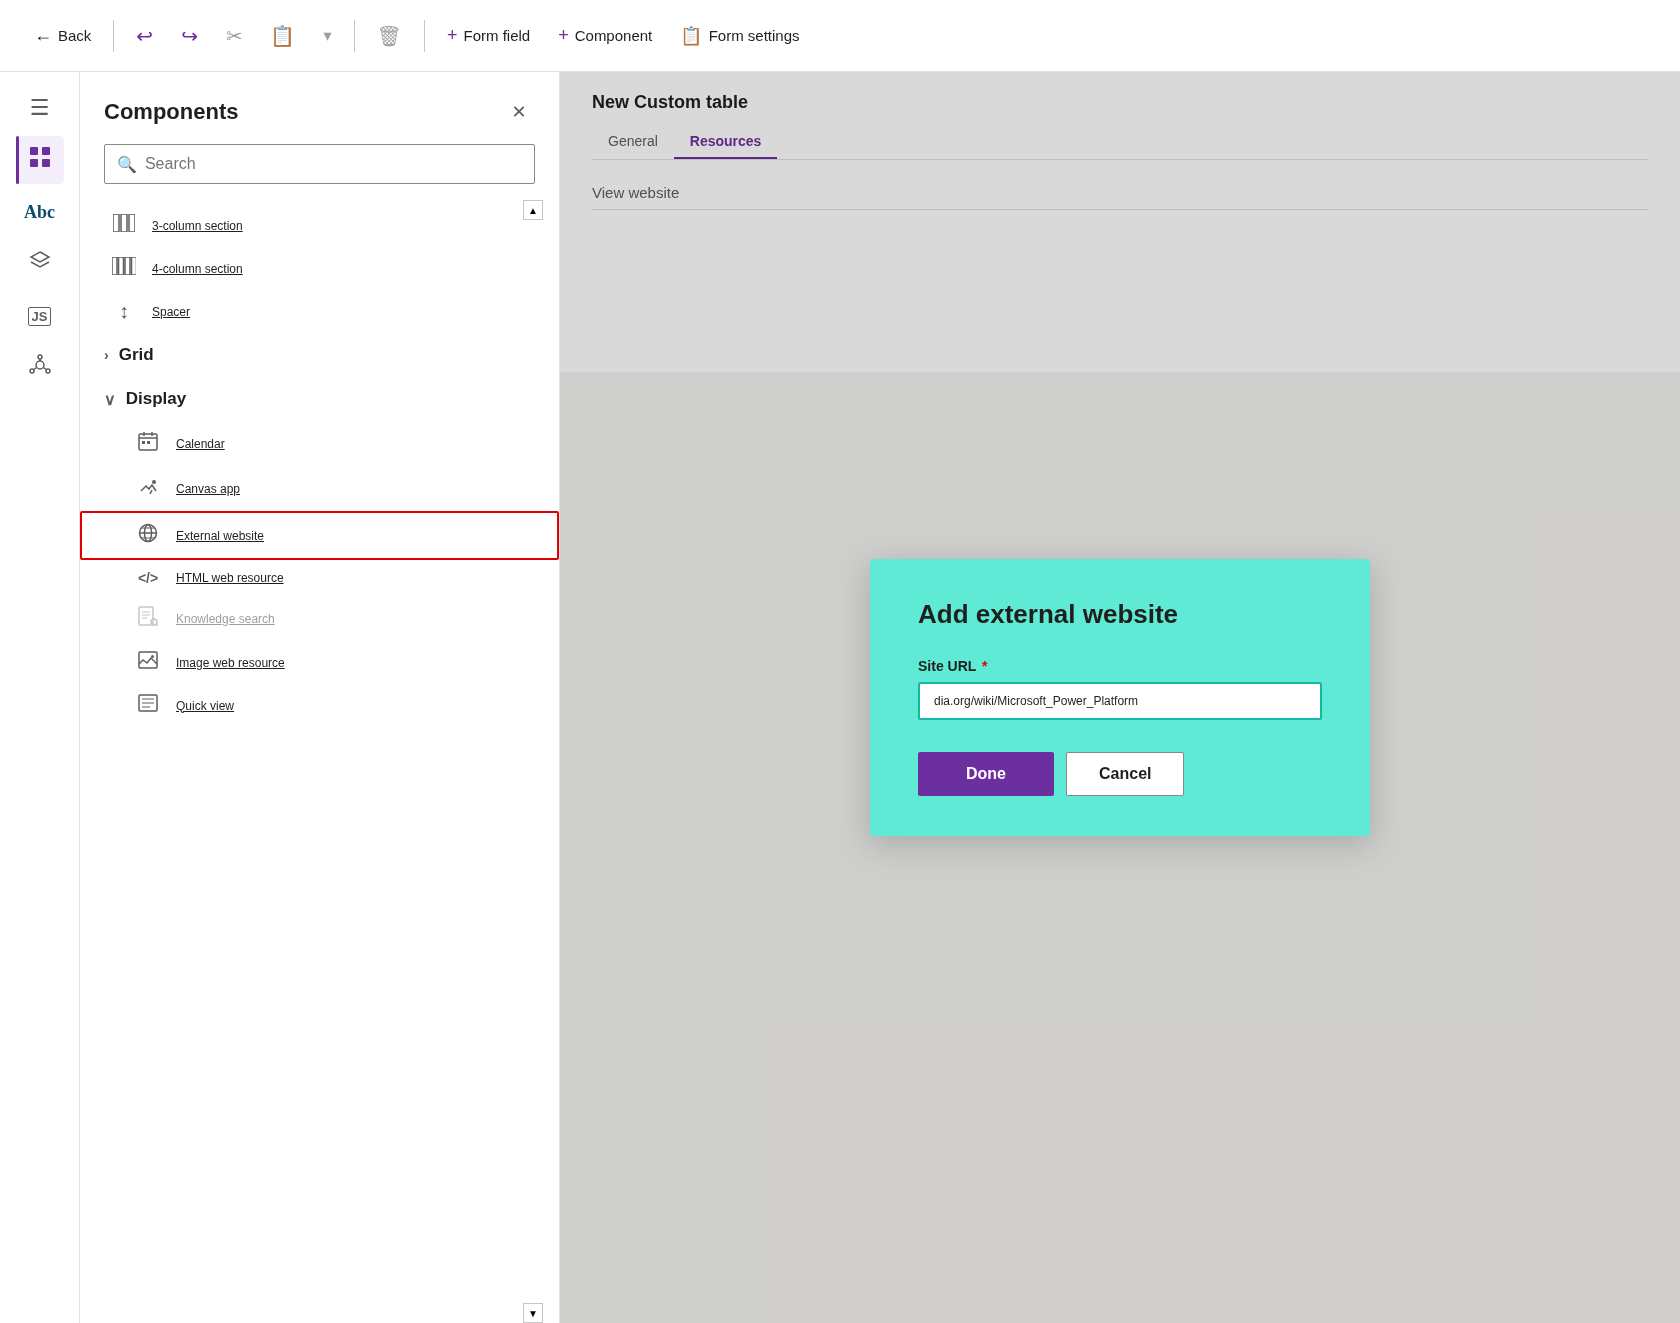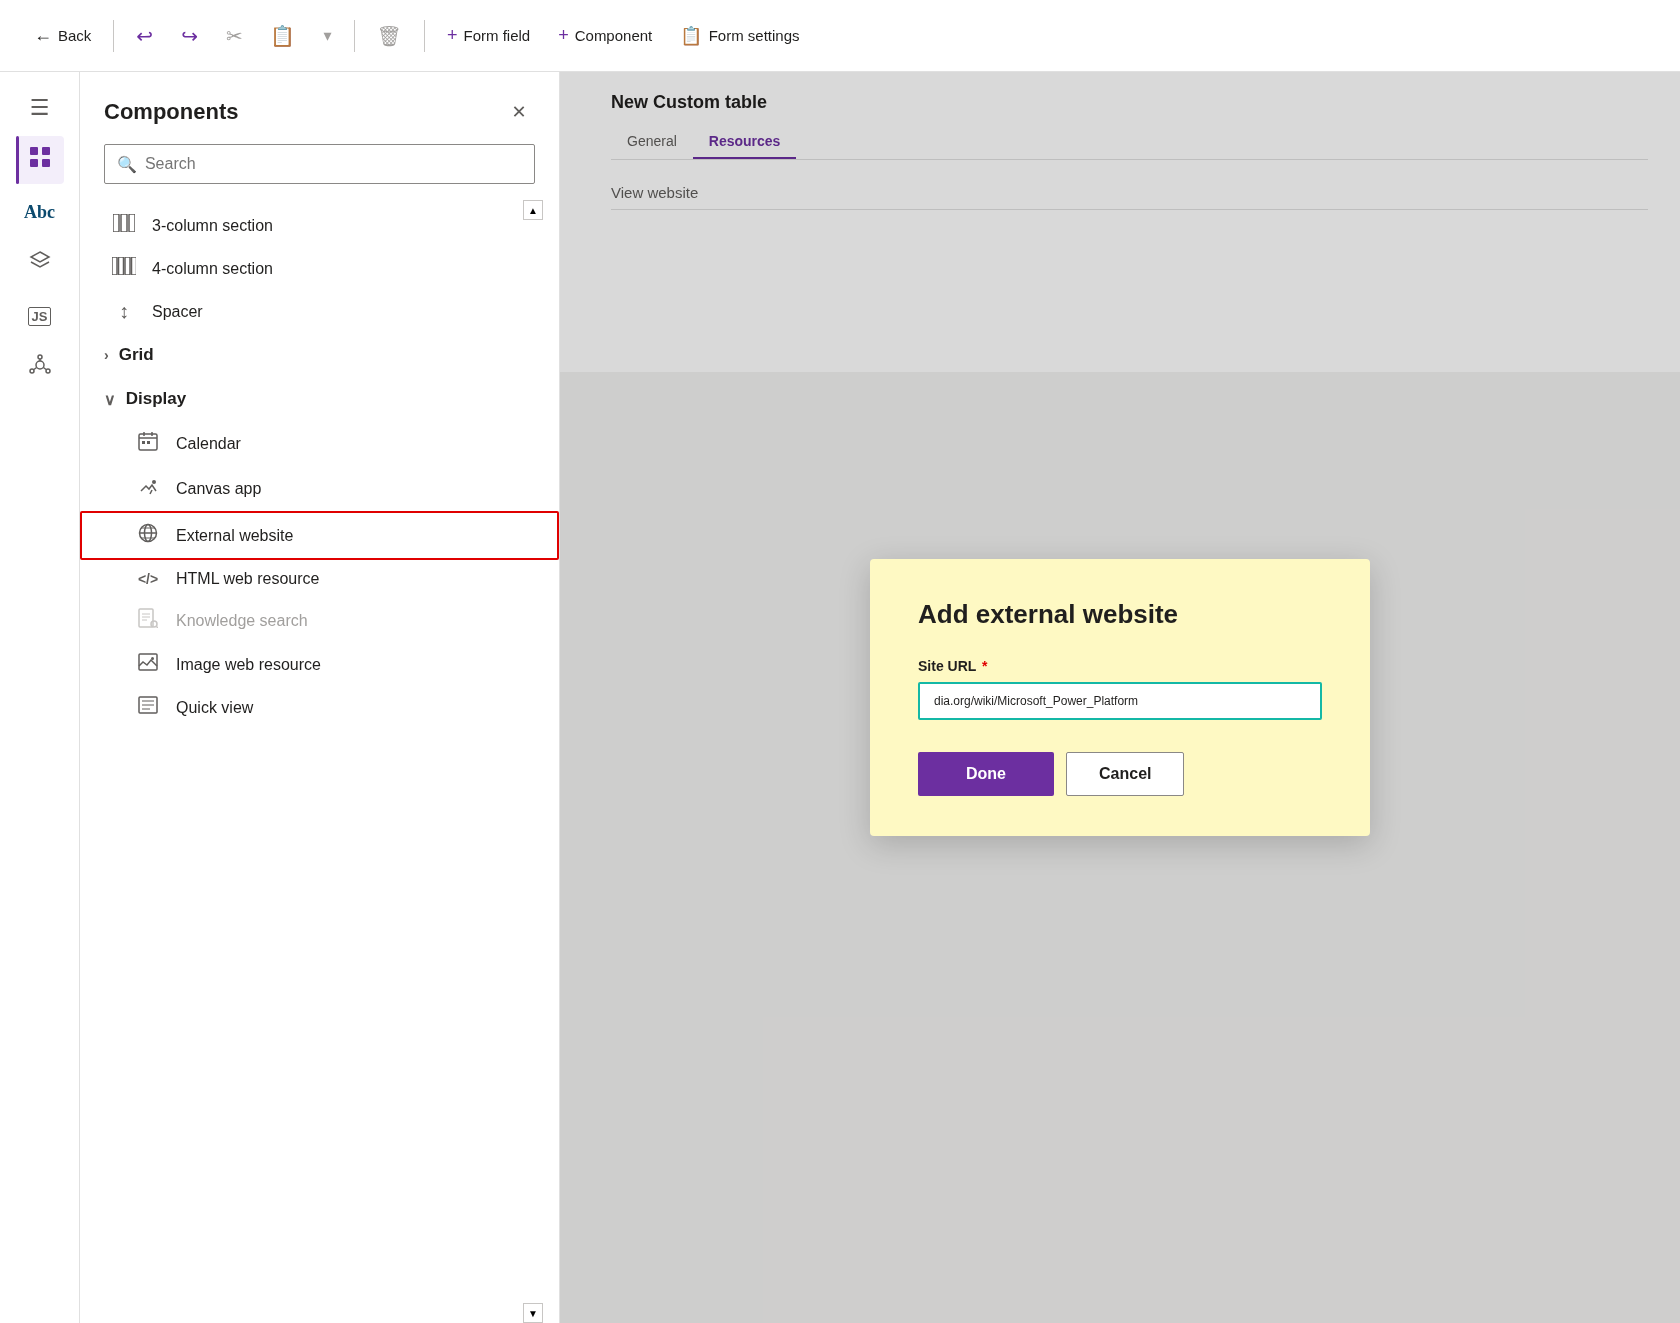--- a/index.html
+++ b/index.html
@@ -176,21 +176,21 @@
     .comp-item {
       display: flex;
       align-items: center;
       padding: 10px 32px;
       gap: 16px;
       cursor: pointer;
       font-size: 16px;
       color: #201f1e;
     }
     .comp-item .comp-icon { font-size: 20px; color: #605e5c; width: 24px; text-align: center; }
-    .comp-item .comp-label { font-size: 16px; }
+    .comp-item .comp-label { font-size: 12px; text-decoration: underline; }
 
     .section-header {
       display: flex;
       align-items: center;
       padding: 12px 24px;
       gap: 10px;
       cursor: pointer;
       font-weight: 700;
       font-size: 17px;
       color: #201f1e;
@@ -214,21 +214,20 @@
       position: relative;
       overflow: hidden;
     }
 
     
     .form-card {
       background: #fff;
       margin: 0;
       border-radius: 0;
       min-height: 300px;
-      padding-left: 19px;
     }
     .form-card-header {
       padding: 20px 32px 0 32px;
     }
     .form-card-title {
       font-size: 18px;
       font-weight: 600;
       color: #201f1e;
     }
     .form-card-subtitle {
@@ -268,21 +267,21 @@
     .modal-overlay {
       position: absolute;
       top: 0; left: 0; right: 0; bottom: 0;
       background: rgba(0,0,0,0.15);
       display: flex;
       align-items: center;
       justify-content: center;
       z-index: 100;
     }
     .modal {
-      background: #fef9c3;
+      background: #5eead4;
       border-radius: 4px;
       padding: 40px 48px;
       min-width: 500px;
       box-shadow: 0 8px 32px rgba(0,0,0,0.18);
     }
     .modal-title {
       font-size: 26px;
       font-weight: 700;
       color: #201f1e;
       margin-bottom: 28px;

